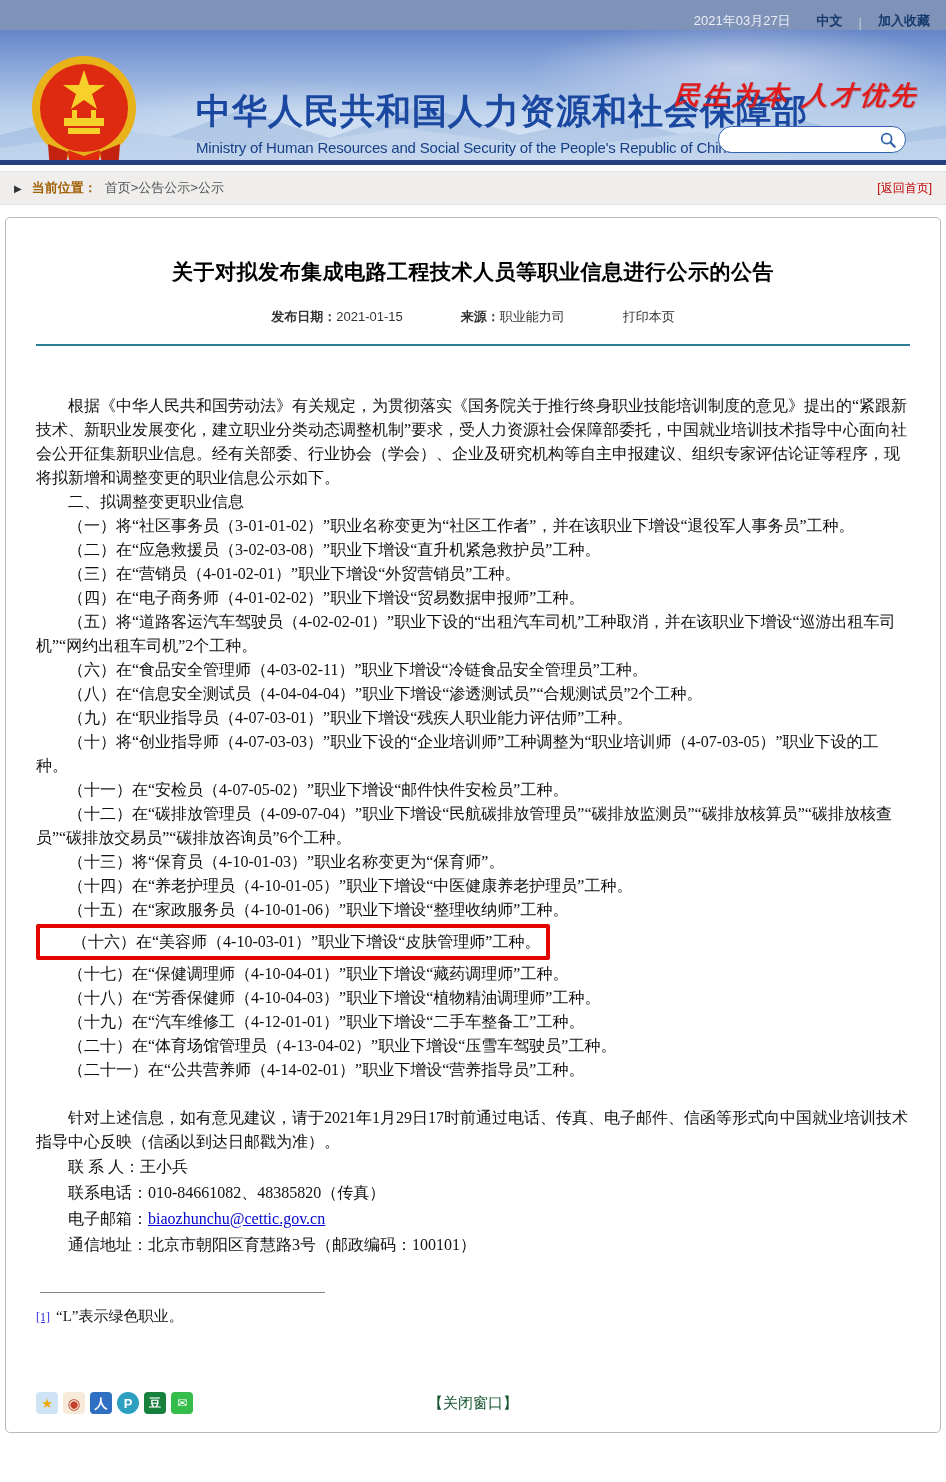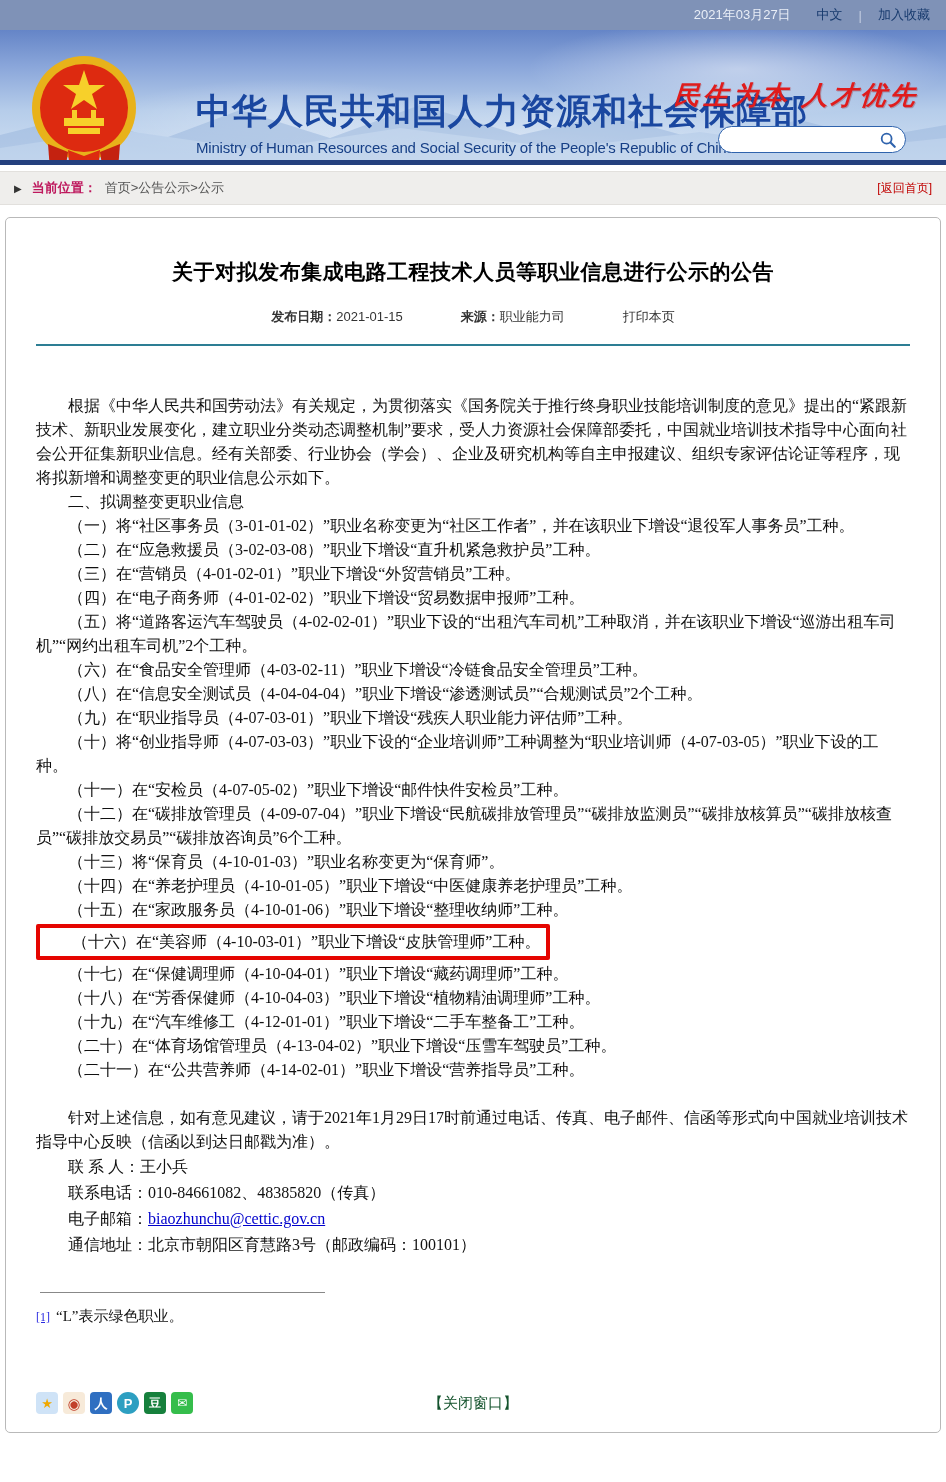--- a/index.html
+++ b/index.html
@@ -1,22 +1,22 @@
 <!DOCTYPE html>
 <html><head>
 <meta charset="utf-8">
 <style>
   html,body{margin:0;padding:0;background:#ffffff;}
   body{width:946px;font-family:"Liberation Sans","DejaVu Sans",sans-serif;color:#222;}
 
   
-  .topbar{height:30px;background:#7f92b7;display:flex;align-items:center;justify-content:flex-end;
+  .topbar{height:30px;background:#7f92b7;display:flex;align-items:flex-end;justify-content:flex-end;
           padding-right:16px;box-sizing:border-box;font-size:13px;}
   .topbar .date{color:#e9eef7;margin-right:26px;}
-  .topbar a{text-decoration:none;color:#173a6e;font-weight:normal;cursor:pointer;}
+  .topbar a{text-decoration:none;color:#173a6e;font-weight:bold;cursor:pointer;}
   .topbar .sep{color:#c3cde0;margin:0 16px;font-weight:normal;}
 
   
   .header{position:relative;height:130px;overflow:hidden;
           background:linear-gradient(180deg,#6585c7 0%,#8aa6da 28%,#b6cdea 62%,#cfdff2 100%);}
   .header .clouds{position:absolute;inset:0;
           background:
             radial-gradient(ellipse 300px 70px at 78% 30%, rgba(255,255,255,.45), rgba(255,255,255,0) 70%),
             radial-gradient(ellipse 260px 60px at 30% 70%, rgba(255,255,255,.30), rgba(255,255,255,0) 70%),
             radial-gradient(ellipse 400px 90px at 55% 95%, rgba(255,255,255,.40), rgba(255,255,255,0) 70%);}
@@ -34,21 +34,21 @@
   .searchbox{position:absolute;right:40px;top:96px;width:188px;height:27px;background:#ffffff;
              border:1px solid #2f63ad;border-radius:14px;display:flex;align-items:center;
              padding:0 8px 0 14px;box-sizing:border-box;}
   .searchbox input{border:none;outline:none;flex:1;font-size:13px;background:transparent;min-width:0;}
   .search-btn{width:18px;height:18px;cursor:pointer;flex:none;display:block;}
 
   
   .crumbbar{height:34px;margin-top:6px;background:#efeeec;border-top:1px solid #e2e0dd;border-bottom:1px solid #e2e0dd;
             display:flex;align-items:center;padding:0 14px;box-sizing:border-box;font-size:13px;color:#555;}
   .crumbbar .arrow{color:#333;font-size:10px;margin-right:10px;}
-  .crumbbar .lbl{font-weight:bold;color:#be185d;margin-right:8px;}
+  .crumbbar .lbl{font-weight:bold;color:#a16207;margin-right:8px;}
   .crumbbar .path{color:#555;}
   .crumbbar .ret{margin-left:auto;color:#c00000;text-decoration:none;font-size:12px;cursor:pointer;}
 
   
   .contentbox{margin:12px 5px 0 5px;background:#fff;border:1px solid #b9b9b9;border-radius:5px;
               padding:40px 30px 16px 30px;box-sizing:border-box;min-height:1120px;}
 
   .art-title{text-align:center;font-size:21px;font-weight:bold;color:#000;
              font-family:"Liberation Sans","DejaVu Sans",sans-serif;letter-spacing:.5px;}
   .art-meta{display:flex;justify-content:center;gap:58px;margin-top:22px;font-size:13px;color:#333;}

